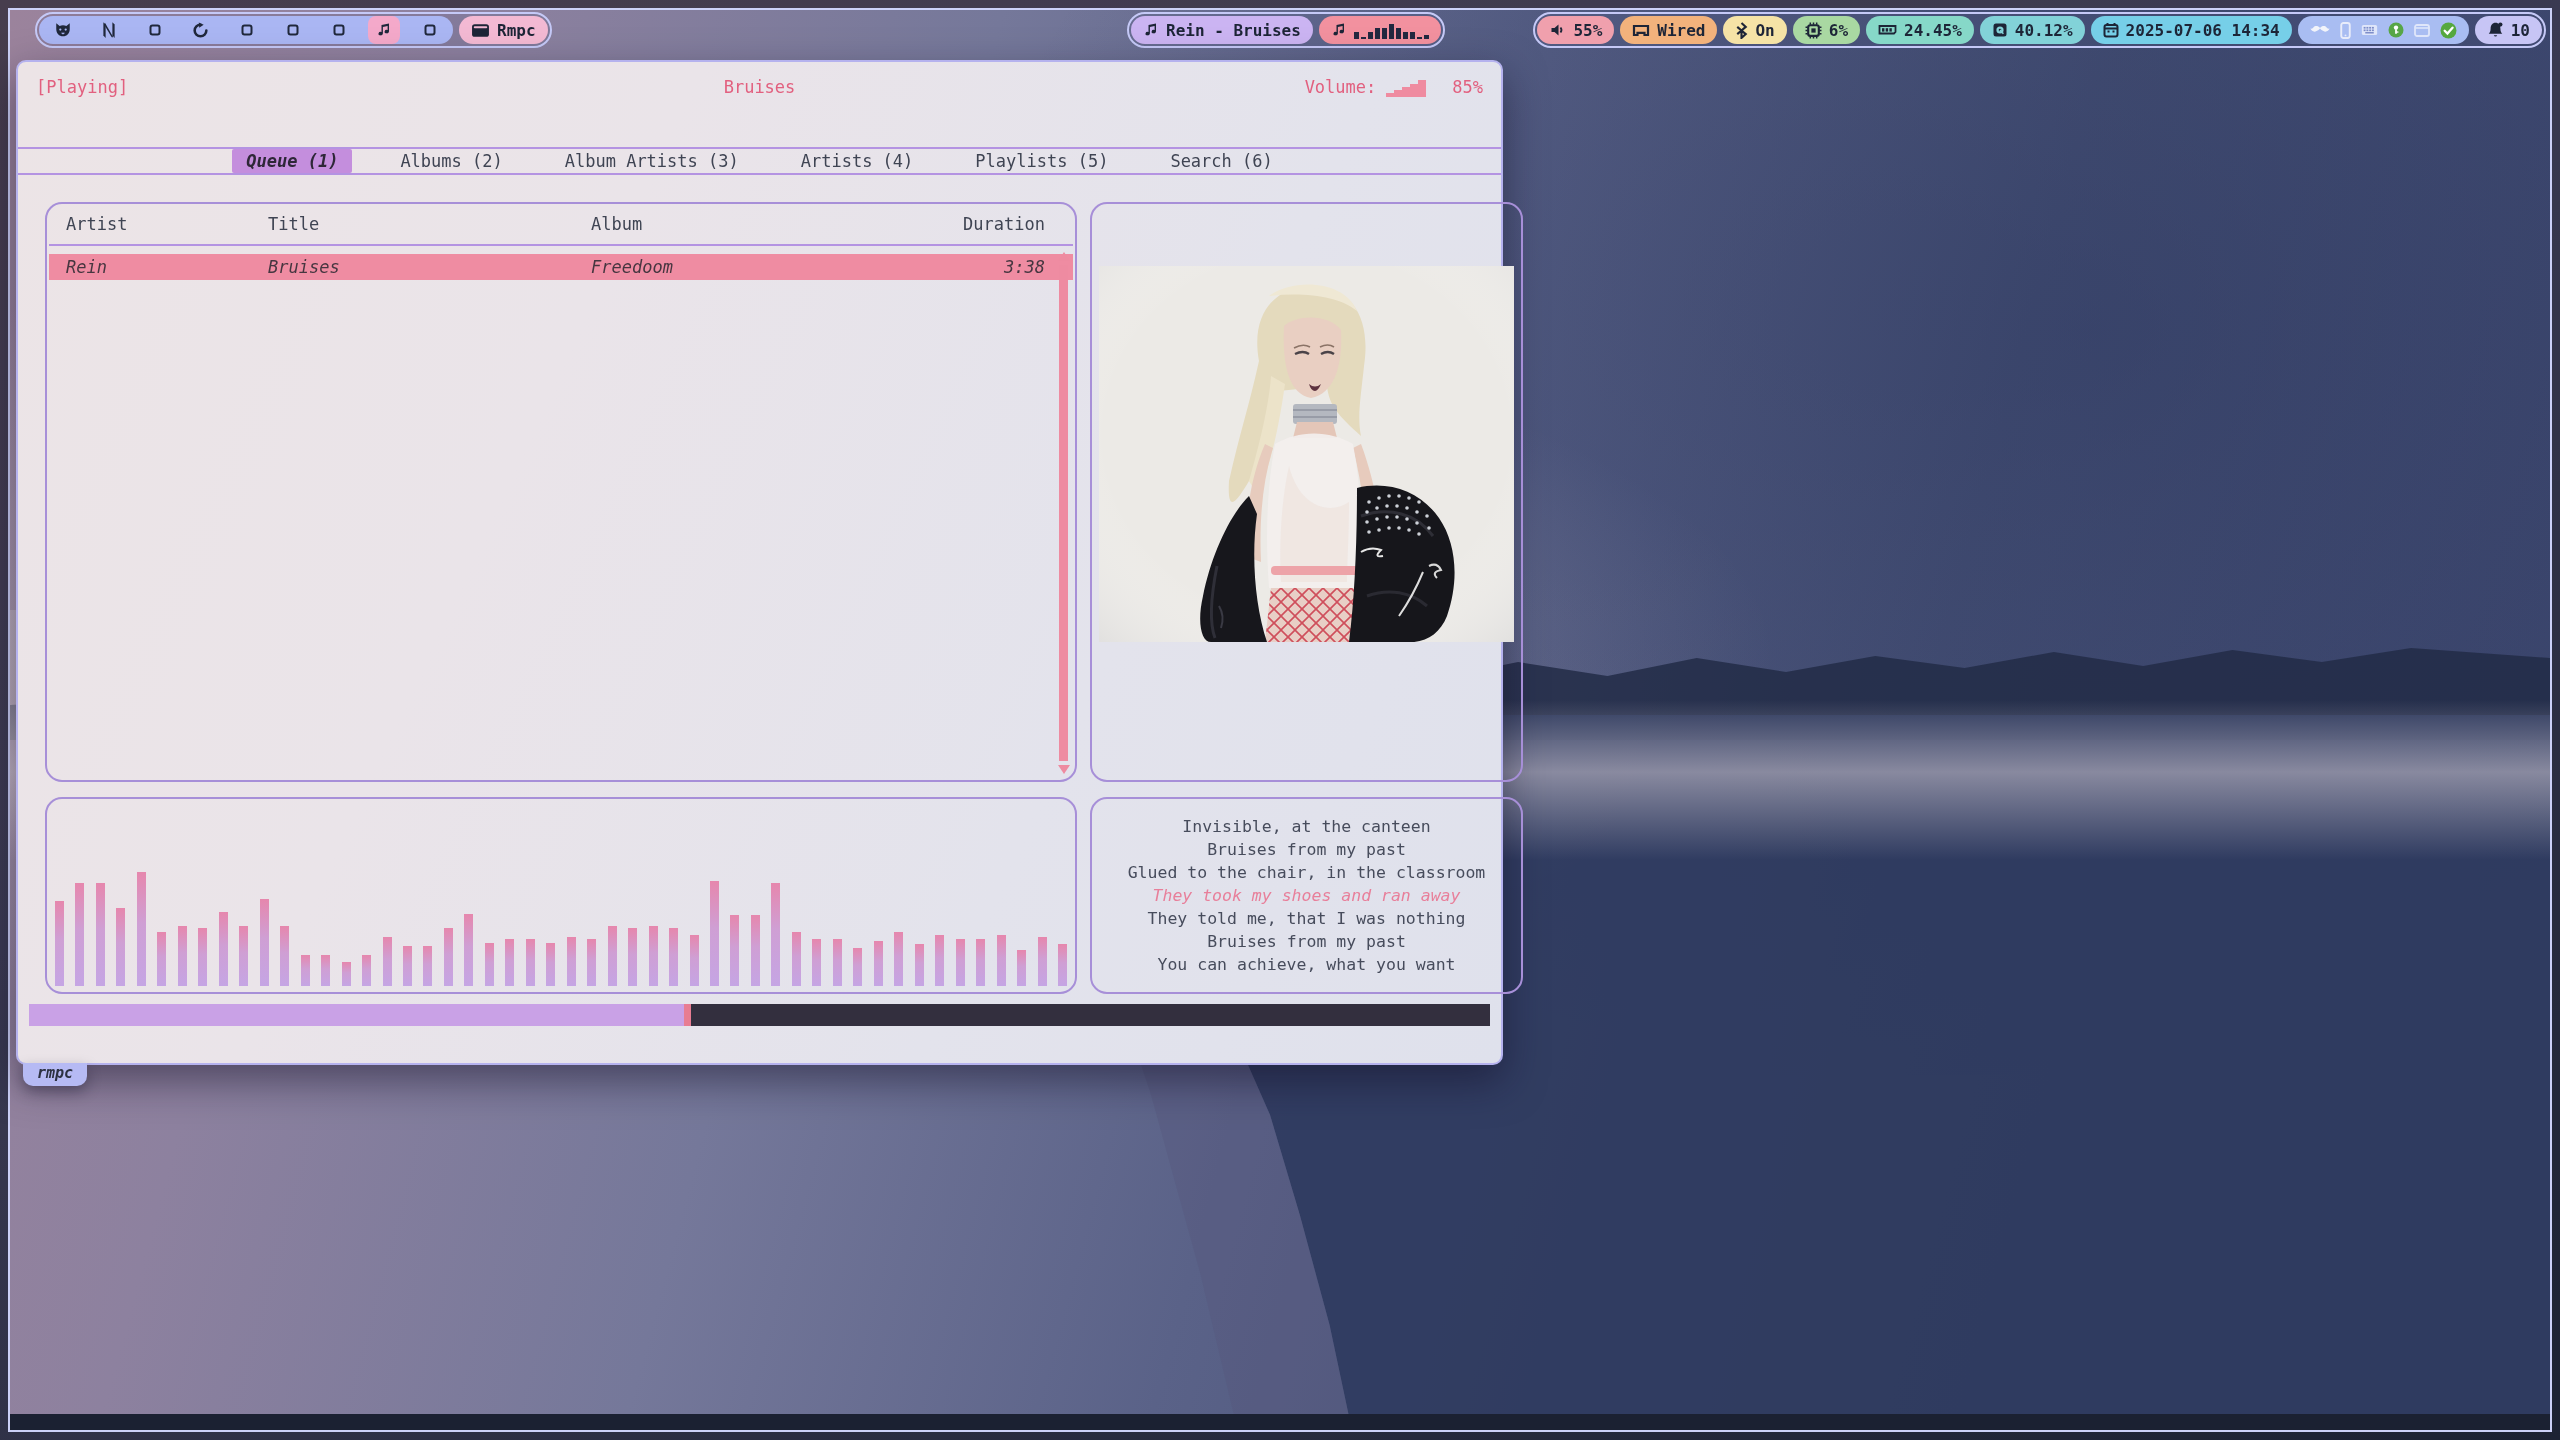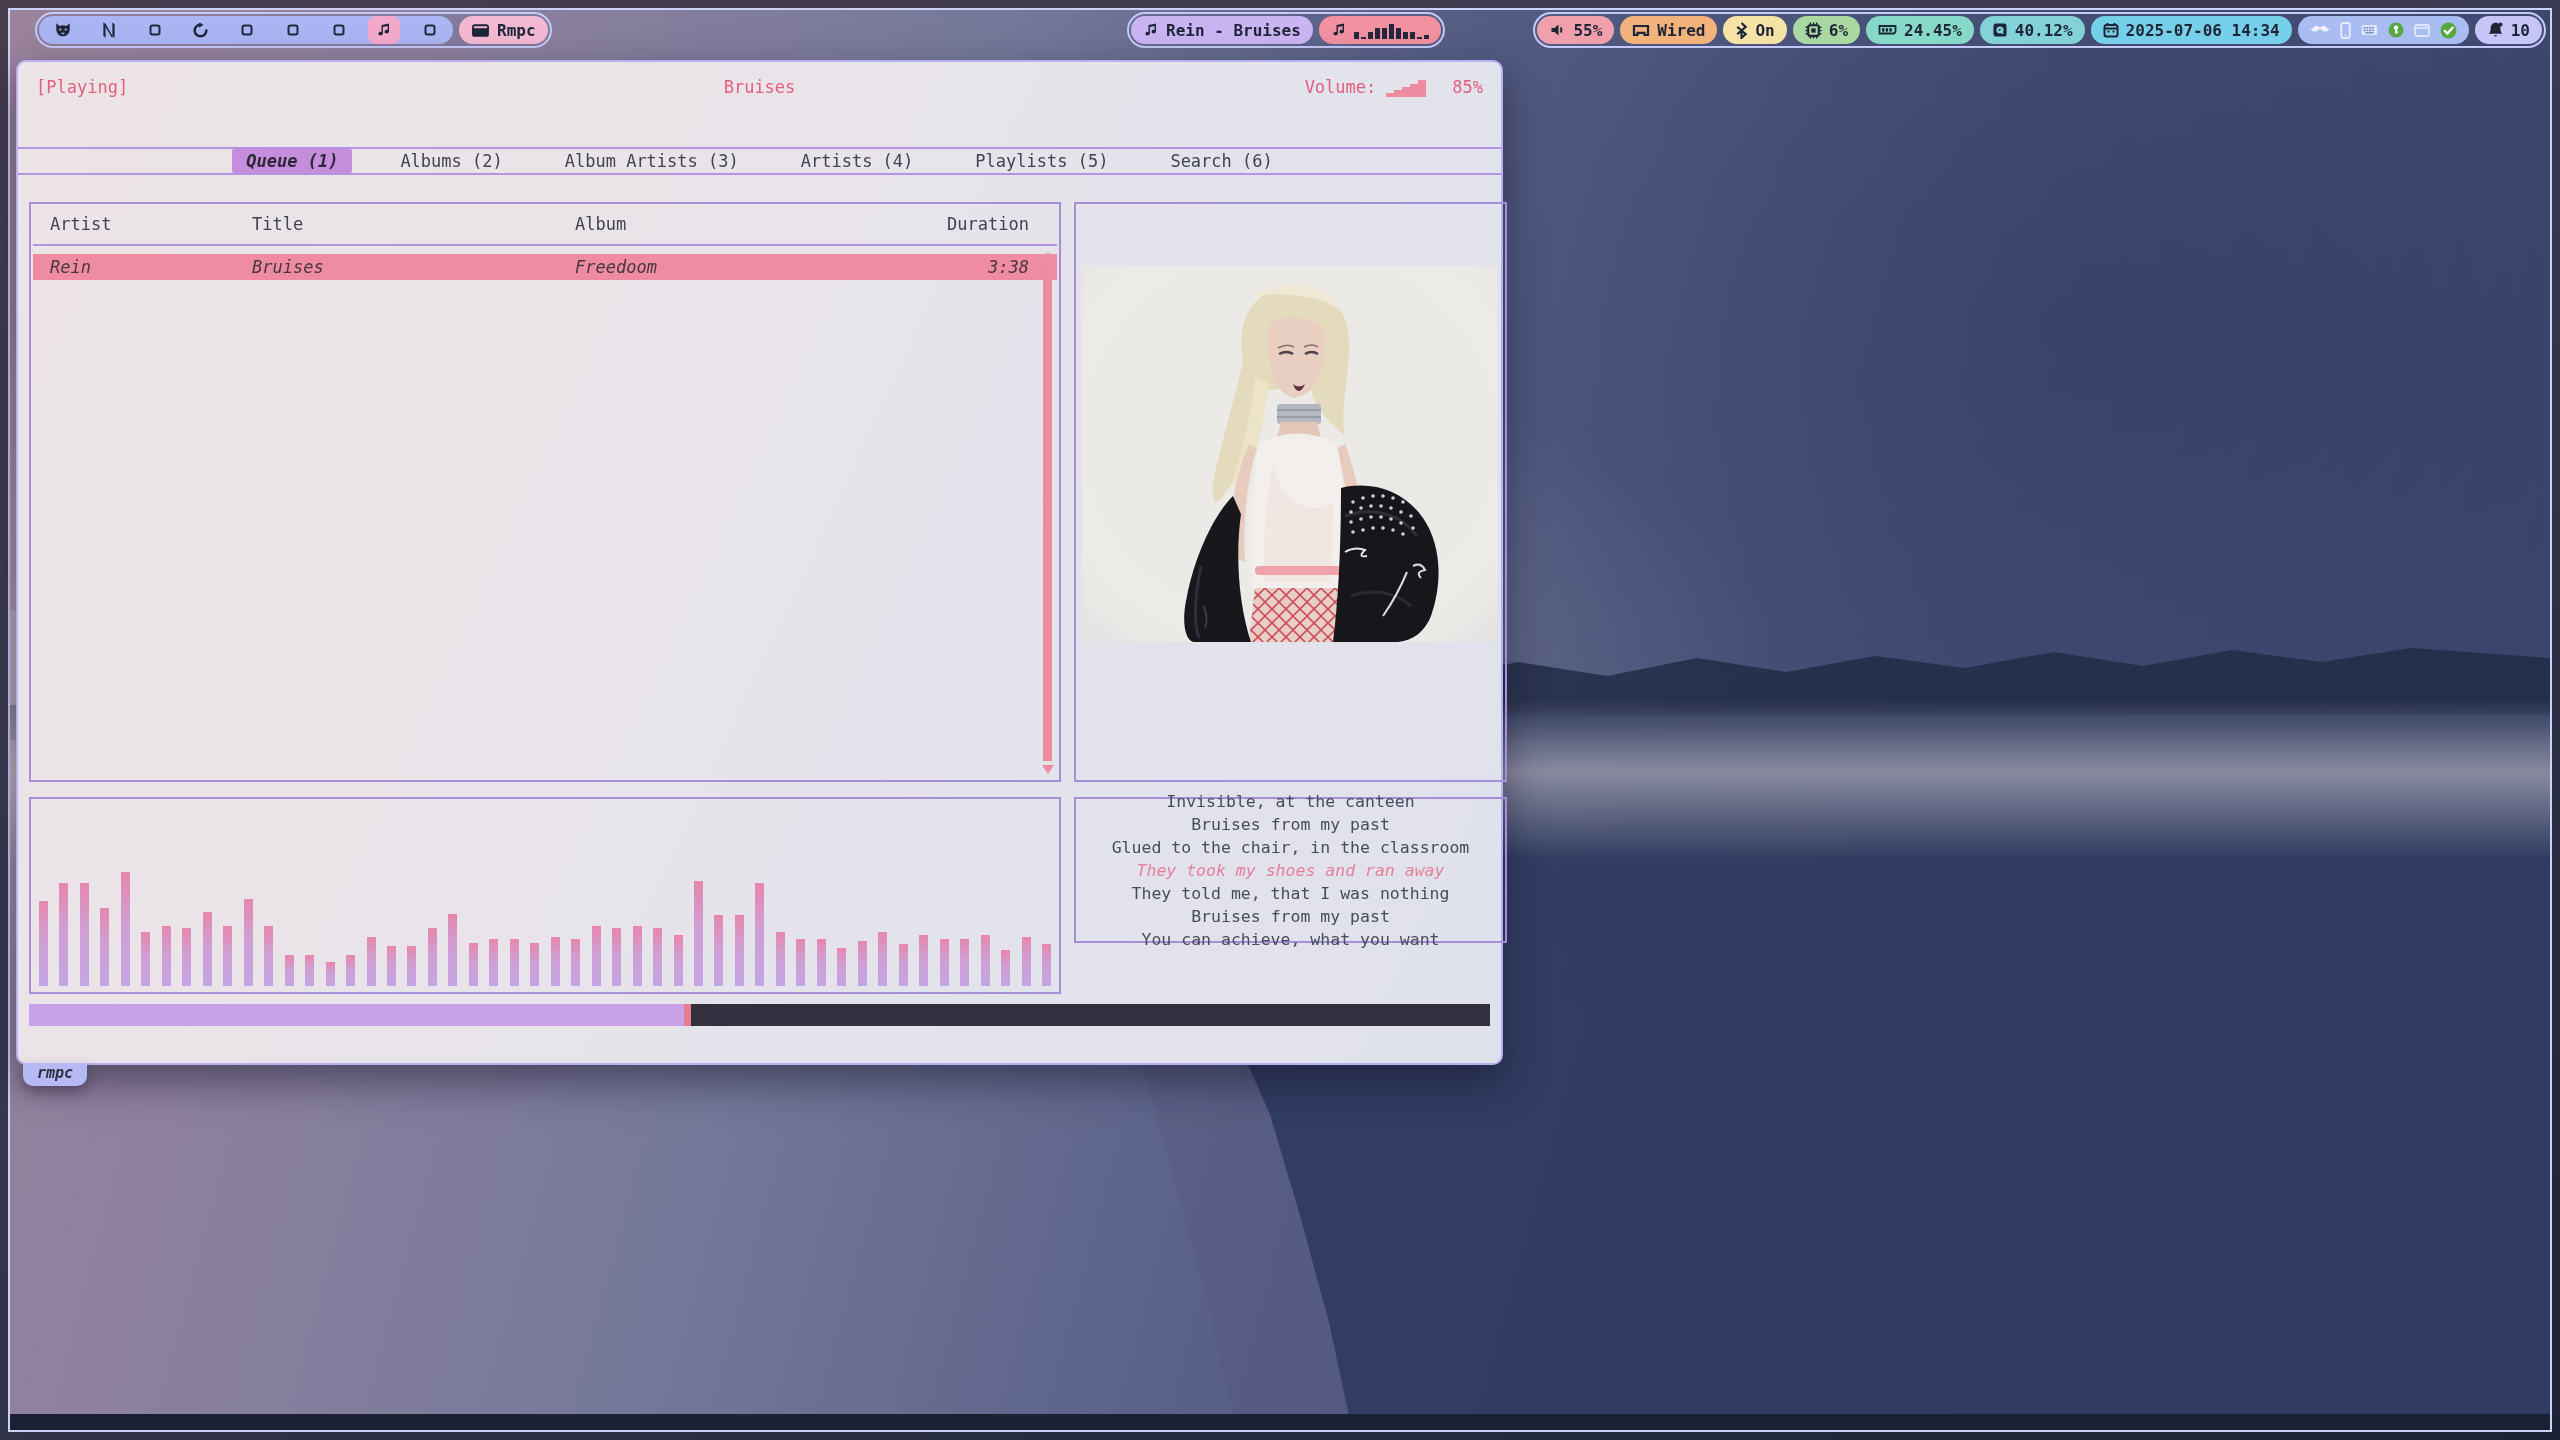--- a/index.html
+++ b/index.html
@@ -51,25 +51,25 @@
   .toggle-active { color:#e2607f; text-decoration:underline; }
   .ramp { display:flex; align-items:flex-end; height:18px; }
   .ramp span { width:8px; background:#ef8ba0; display:block; }
 
   .tabbar { position:absolute; left:0; right:0; top:85px; height:28px;
     border-top:2px solid #b493e2; border-bottom:2px solid #b493e2;
     display:flex; align-items:center; justify-content:center; gap:34px; }
   .tab { padding:0 14px; height:24px; line-height:24px; color:#3f4453; cursor:default; }
   .tab.active { background:#c48edd; color:#2e2738; font-style:italic; font-weight:bold; border-radius:2px; }
 
-  .panel { position:absolute; border:2px solid #a78fd8; border-radius:0; }
+  .panel { position:absolute; border:2px solid #a78fd8; border-radius:17px;margin-left:16px; }
   .p-queue { left:11px; top:140px; width:1032px; height:580px; }
   .p-art   { left:1056px; top:140px; width:433px; height:580px; }
   .p-vis   { left:11px; top:735px; width:1032px; height:197px; }
-  .p-lyr   { left:1056px; top:735px; width:433px; height:146px; }
+  .p-lyr   { left:1056px; top:735px; width:433px; height:197px; }
 
   .q-grid { display:grid; grid-template-columns:202px 323px 1fr 110px; padding:0 30px 0 19px; align-items:center; }
   .q-head { height:40px; color:#3f4453; }
   .q-head .col-dur, .q-row .col-dur { text-align:right; }
   .q-sep { height:2px; background:#b493e2; margin:0 2px; }
   .q-row { height:26px; margin:8px 2px 0 2px; background:#ef8ca2; color:#463640; font-style:italic; padding:0 28px 0 17px; }
   .q-scroll { position:absolute; top:48px; right:4px; bottom:6px; width:14px; }
   .q-scroll .tri-up, .q-scroll .tri-down { position:absolute; left:1px; width:0; height:0; border-left:6px solid transparent; border-right:6px solid transparent; }
   .tri-up { top:0; border-bottom:9px solid #ee8ba1; }
   .tri-down { bottom:0; border-top:9px solid #ee8ba1; }

